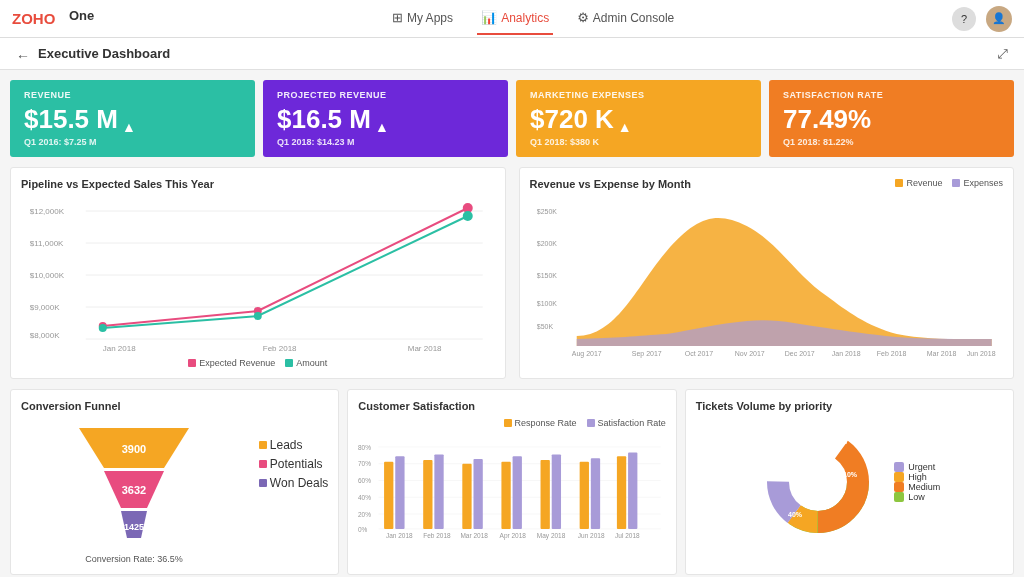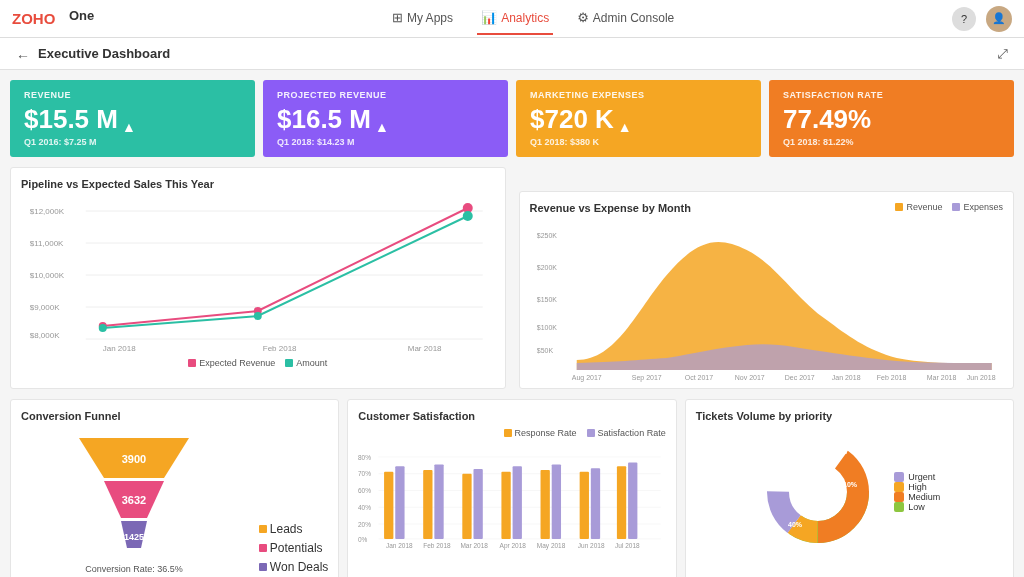--- a/index.html
+++ b/index.html
@@ -27,33 +27,33 @@
     .page-title { font-size: 13px; font-weight: bold; color: #333; }
     .expand-icon { margin-left: auto; color: #555; cursor: pointer; }
 
     
     .main { padding: 10px; }
 
     
     .kpi-row { display: flex; gap: 8px; margin-bottom: 10px; }
     .kpi-card { flex: 1; padding: 10px 14px; border-radius: 3px; color: #fff; }
     .kpi-card.teal { background: #2BBFA4; }
-    .kpi-card.blue { background: #8b5cf6; }
+    .kpi-card.blue { background: #6d28d9; }
     .kpi-card.yellow { background: #F5A623; }
     .kpi-card.orange { background: #F07D23; }
     .kpi-label { font-size: 9px; font-weight: bold; letter-spacing: 0.5px; text-transform: uppercase; opacity: 0.9; }
     .kpi-value { font-size: 26px; font-weight: bold; margin: 4px 0 2px; display: flex; align-items: flex-end; gap: 4px; }
     .kpi-arrow { font-size: 14px; }
     .kpi-sub { font-size: 9px; opacity: 0.85; font-weight: bold; }
 
     
     .charts-row { display: flex; gap: 13px; margin-bottom: 10px; }
     .chart-box { background: #fff; border: 1px solid #e5e5e5; border-radius: 3px; padding: 10px; }
     .chart-box.left { flex: 1; }
-    .chart-box.right { flex: 1; margin-top: 24px; }
+    .chart-box.right { flex: 1; }
     .chart-title { font-size: 11px; font-weight: bold; color: #333; margin-bottom: 6px; }
     .chart-area { position: relative; }
 
     
     svg { overflow: visible; }
 
     
     .charts-row2 { display: flex; gap: 8px; }
     .chart-box2 { background: #fff; border: 1px solid #e5e5e5; border-radius: 3px; padding: 10px; flex: 1; }
 
@@ -226,21 +226,21 @@
           <text x="430" y="160" font-size="7" fill="#999">Jun 2018</text>
         </svg>
       </div>
     </div>
   </div>
 
   <div class="charts-row2">
 
     <div class="chart-box2">
       <div class="chart-title">Conversion Funnel</div>
-      <div style="display:flex;gap:12px;align-items:flex-end;margin-top:4px;">
+      <div style="display:flex;gap:12px;align-items:flex-start;margin-top:4px;">
         <div style="flex:1;display:flex;flex-direction:column;align-items:center;">
           <svg width="130" height="130" viewBox="0 0 130 130">
 
             <polygon points="10,10 120,10 95,50 35,50" fill="#F5A623"></polygon>
             <text x="65" y="35" text-anchor="middle" font-size="11" fill="white" font-weight="bold">3900</text>
 
             <polygon points="35,53 95,53 78,90 52,90" fill="#E84C7F"></polygon>
             <text x="65" y="76" text-anchor="middle" font-size="11" fill="white" font-weight="bold">3632</text>
 
             <polygon points="52,93 78,93 72,120 58,120" fill="#7B68B5"></polygon>

